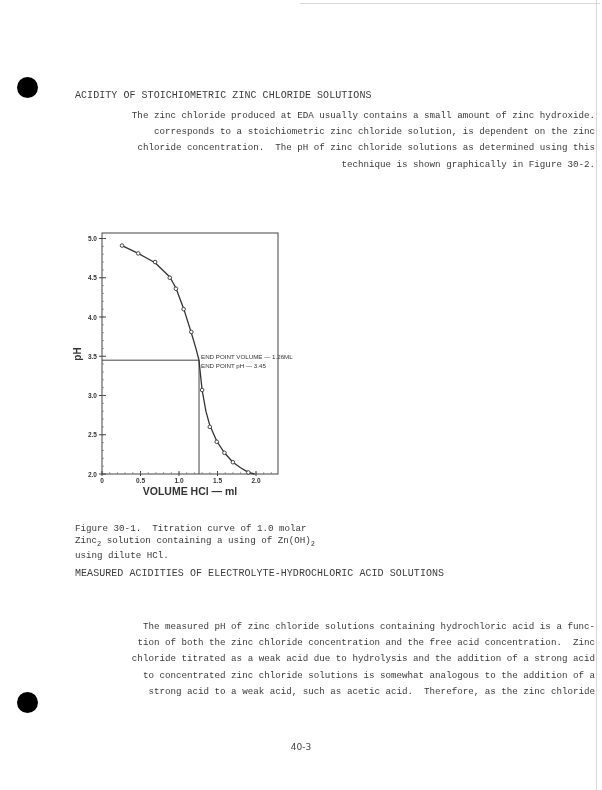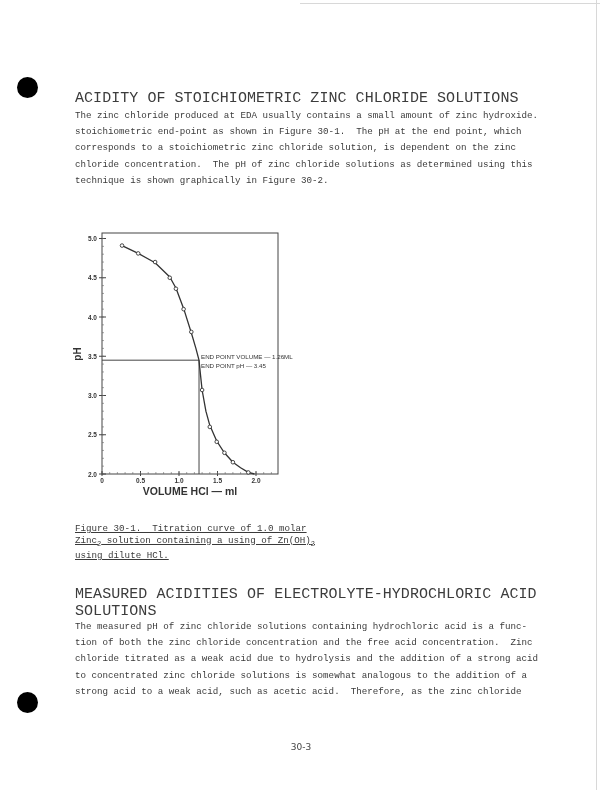--- a/index.html
+++ b/index.html
@@ -1,40 +1,39 @@
 <!DOCTYPE html>
 <html><head>
 <meta charset="utf-8">
 <style>
   html, body { margin:0; padding:0; background:#fff; }
   body { width:602px; height:790px; position:relative; overflow:hidden; font-family:"Liberation Mono", monospace; color:#3a3a3a; }
   .hole { position:absolute; width:21px; height:21px; border-radius:50%; background:#000; }
-  .heading { position:absolute; left:75px; font-size:15px; letter-spacing:0.05px; color:#3c3c3c; }
+  .heading { position:absolute; left:75px; font-size:10px; letter-spacing:0.05px; color:#3c3c3c; }
   .para { position:absolute; left:75px; width:520px; font-size:9.2px; line-height:16.2px; color:#3a3a3a; }
-  .para div { white-space:pre; }
+  .para div { white-space:pre;text-align:right; }
   .caption { position:absolute; left:75px; top:523px; font-size:9.2px; line-height:11.5px; color:#3a3a3a; }
-  .caption div { white-space:pre;text-decoration:underline; }
+  .caption div { white-space:pre; }
   .caption sub { font-size:7px; }
   .pagenum { position:absolute; left:0; width:602px; top:742px; text-align:center; font-family:"DejaVu Sans", sans-serif; font-size:9px; color:#444; }
   .edge-line { position:absolute; background:#d8d8d8; }
   svg text { font-family:"Liberation Sans", sans-serif; }
 </style>
 </head>
 <body>
 
 <div class="hole" style="left:17px; top:77px;"></div>
 <div class="hole" style="left:17px; top:692px;"></div>
 <div class="edge-line" style="left:596px; top:0; width:1px; height:790px;"></div>
 <div class="edge-line" style="left:300px; top:3px; width:300px; height:1px;"></div>
 
 <div class="heading" style="top:90px;">ACIDITY OF STOICHIOMETRIC ZINC CHLORIDE SOLUTIONS</div>
 
 <div class="para" style="top:108px;">
   <div>The zinc chloride produced at EDA usually contains a small amount of zinc hydroxide.</div>
-  <div>stoichiometric end-point as shown in Figure 30-1.  The pH at the end point, which</div>
   <div>corresponds to a stoichiometric zinc chloride solution, is dependent on the zinc</div>
   <div>chloride concentration.  The pH of zinc chloride solutions as determined using this</div>
   <div>technique is shown graphically in Figure 30-2.</div>
 </div>
 
 <svg id="chart" width="602" height="790" style="position:absolute; left:0; top:0; pointer-events:none;">
   <g id="chart-axes">
       <rect x="102" y="233" width="176" height="241" fill="none" stroke="#444" stroke-width="1"></rect>
       <line x1="99" x2="106" y1="474" y2="474" stroke="#444" stroke-width="1"></line>
       <text x="97" y="476.5" font-size="6.5" font-weight="bold" fill="#333" text-anchor="end">2.0</text>
@@ -138,23 +137,23 @@
   <text font-size="6.2" fill="#333" x="201" y="359">END POINT VOLUME — 1.26ML</text>
   <text font-size="6.2" fill="#333" x="201" y="368">END POINT pH — 3.45</text>
 </svg>
 
 <div class="caption">
   <div>Figure 30-1.  Titration curve of 1.0 molar</div>
   <div><span>Zinc</span><sub>2</sub><span> solution containing a using of Zn(OH)</span><sub>2</sub></div>
   <div>using dilute HCl.</div>
 </div>
 
-<div class="heading" style="top:586px;">MEASURED ACIDITIES OF ELECTROLYTE-HYDROCHLORIC ACID SOLUTIONS</div>
+<div class="heading" style="top:568px;">MEASURED ACIDITIES OF ELECTROLYTE-HYDROCHLORIC ACID SOLUTIONS</div>
 
 <div class="para" style="top:619px;">
   <div>The measured pH of zinc chloride solutions containing hydrochloric acid is a func-</div>
   <div>tion of both the zinc chloride concentration and the free acid concentration.  Zinc</div>
   <div>chloride titrated as a weak acid due to hydrolysis and the addition of a strong acid</div>
   <div>to concentrated zinc chloride solutions is somewhat analogous to the addition of a</div>
   <div>strong acid to a weak acid, such as acetic acid.  Therefore, as the zinc chloride</div>
 </div>
 
-<div class="pagenum">30-3</div>
+<div class="pagenum">40-3</div>
 
 </body></html>

